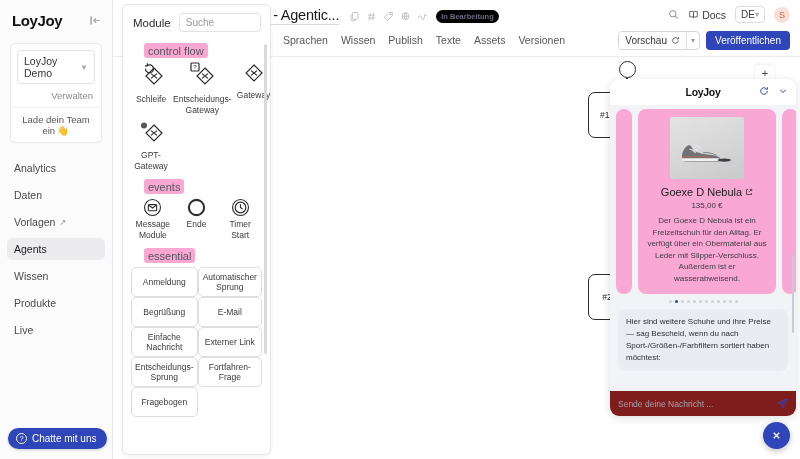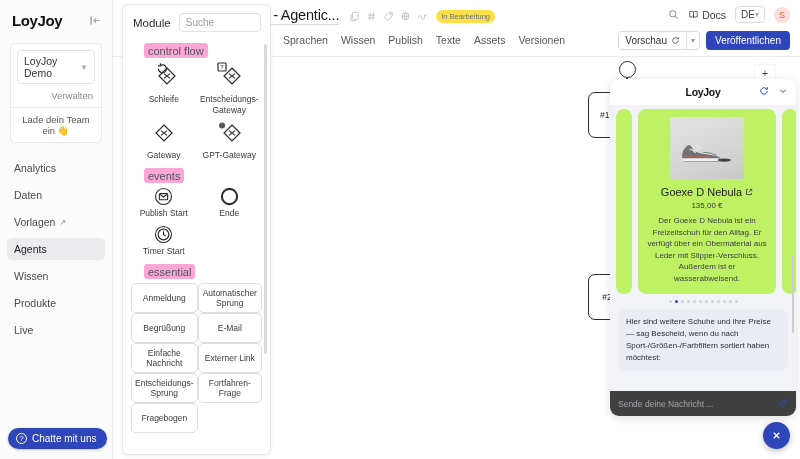--- a/index.html
+++ b/index.html
@@ -61,22 +61,22 @@
 
   .topbar { height:57px; position:relative; border-bottom:1px solid #ececee;}
   .title-row { display:flex; align-items:center; gap:6px; padding:7px 0 0 64px; }
   .doc-title {
     font-size:14.5px; color:#1a1a1c; letter-spacing:-.2px;
     border-bottom:1px solid #d9d9dd; padding-bottom:1px;
   }
   .title-icons { display:flex; align-items:center; gap:6px; margin-left:4px; }
   .ticon { width:11px; height:11px; opacity:.55; display:block; }
   .badge {
-    background:#fde047; color:#6a6e80; font-size:7.5px;
-    padding:2px 5px; border-radius:8px; margin-left:2px; white-space:nowrap;
+    background:#000000; color:#6a6e80; font-size:7.5px;
+    padding:2px 5px; border-radius:8px; margin-left:2px; white-space:nowrap;font-weight:bold;
   }
   .tabs { display:flex; gap:13px; padding:9px 0 0 64px; font-size:10.5px; color:#56565c; }
   .tab { position:relative; padding-bottom:5px; cursor:pointer; }
   .tab.active { color:#1d1d1f; }
   .tab.active:after {
     content:""; position:absolute; left:0; right:0; bottom:0; height:2px; background:#f19a85; border-radius:1px;
   }
 
   .top-right { position:absolute; right:10px; top:6px; display:flex; align-items:center; gap:9px; }
   .tr-icon { opacity:.6; display:flex; align-items:center; cursor:pointer; }
@@ -106,21 +106,21 @@
   .pal-search {
     flex:1; border:1px solid #e2e2e6; border-radius:4px; padding:3px 6px;
     font-size:10px; color:#9b9ba1; background:#fff;
   }
   .pal-body { position:relative; height:calc(100% - 33px); overflow:hidden; padding:0 8px; }
   .pal-scroll { position:absolute; right:3px; top:4px; width:3px; height:310px; background:#d8d8dd; border-radius:2px; }
   .group-label {
     display:inline-block; background:#f9a8d4; color:#55555c; font-size:11px;
     padding:1.5px 4px; border-radius:3px; margin:3px 0 2px 13px;
   }
-  .shape-grid { display:grid; grid-template-columns:1fr 1fr; }
+  .shape-grid { display:grid; grid-template-columns:1fr 1fr 1fr; }
   .shape-cell { display:flex; flex-direction:column; align-items:center; padding:2px 2px 4px; cursor:grab; }
   .shape-cell .cap { font-size:8.5px; color:#3a3a40; text-align:center; line-height:11px; margin-top:2px; }
   .gw-wrap { position:relative; width:36px; height:30px; }
   .tile-grid { display:grid; grid-template-columns:1fr 1fr; margin-top:2px; }
   .tile {
     border:1px solid #dededf; border-radius:5px; height:30px;
     display:flex; align-items:center; justify-content:center;
     font-size:8.5px; color:#3a3a40; text-align:center; line-height:10px; padding:2px 3px;
     background:#fff; cursor:grab;
   }
@@ -157,41 +157,41 @@
   }
   .w-head {
     height:26px; background:#fff; display:flex; align-items:center; justify-content:center;
     position:relative; flex:0 0 26px;
   }
   .w-logo { font-size:10.5px; font-weight:bold; letter-spacing:-.3px; color:#111; }
   .w-acts { position:absolute; right:8px; display:flex; align-items:center; gap:9px; color:#2f45ba; }
   .w-body { flex:1; position:relative; overflow:hidden; padding:4px 0 0 0; }
   .carousel { display:flex; gap:6px; padding:0 6px; align-items:stretch; }
   .card {
-    background:#bef264; border-radius:8px; flex:0 0 138px; padding:8px 9px 10px;
+    background:#f9a8d4; border-radius:8px; flex:0 0 138px; padding:8px 9px 10px;
     display:flex; flex-direction:column; align-items:center;
   }
   .card.side { flex:0 0 16px; padding:0; }
   .prod-img {
     width:74px; height:62px; border-radius:2px; position:relative; overflow:hidden;
     background:linear-gradient(160deg,#e3e3e3 0%,#d6d6d6 55%,#c9c9c9 100%);
   }
   .shoe { position:absolute; left:8px; top:20px; width:58px; height:26px; }
   .prod-name { font-size:11px; color:#1b1b1f; margin-top:7px; display:flex; align-items:center; gap:3px; font-weight:normal;}
   .prod-price { font-size:8px; color:#37373d; margin-top:3px; }
   .prod-desc { font-size:8px; color:#3c3c42; text-align:center; line-height:11.5px; margin-top:5px; }
   .dots { display:flex; gap:3px; justify-content:center; padding:6px 0 4px; }
   .dot { width:3px; height:3px; border-radius:50%; background:#d0d2d9; }
   .dot.on { background:#2f45ba; }
   .bubble {
     margin:2px 8px 0; background:#e9ecf2; border-radius:8px; padding:7px 8px;
     font-size:8px; color:#2d2d33; line-height:12px;
   }
   .w-foot {
-    height:26px; background:#404040; border-top:1px solid #eceef1;
+    height:26px; background:#7f1d1d; border-top:1px solid #eceef1;
     display:flex; align-items:center; padding:0 8px; gap:6px; flex:0 0 26px;
   }
   .w-input { flex:1; font-size:8.5px; color:#a2a2a9; }
   .send { color:#2f45ba; display:flex; align-items:center; cursor:pointer;}
   .w-scroll { position:absolute; right:2px; top:150px; width:2.5px; height:78px; background:#c9ccd4; border-radius:2px; }
 
   .fab {
     position:absolute; right:10px; bottom:10px; width:27px; height:27px;
     background:#2f45ba; border-radius:50%; color:#fff;
     display:flex; align-items:center; justify-content:center; font-size:12px; cursor:pointer;
@@ -431,21 +431,21 @@
 
         <span class="group-label">events</span>
         <div class="shape-grid">
 
           <div class="shape-cell">
             <svg width="19" height="19" viewBox="0 0 20 20" fill="none" stroke="#2c2c2c" stroke-width="1.2">
               <circle cx="10" cy="10" r="8.4"></circle>
                 <rect x="5.6" y="7" width="8.8" height="6.4" rx="1"></rect>
               <path d="M5.9 7.5 10 10.6l4.1-3.1"></path>
             </svg>
-            <div class="cap">Publish Start</div>
+            <div class="cap">Message Module</div>
           </div>
 
           <div class="shape-cell">
             <svg width="19" height="19" viewBox="0 0 20 20" fill="none" stroke="#2c2c2c" stroke-width="2.2">
               <circle cx="10" cy="10" r="8"></circle>
             </svg>
             <div class="cap">Ende</div>
           </div>
 
 

